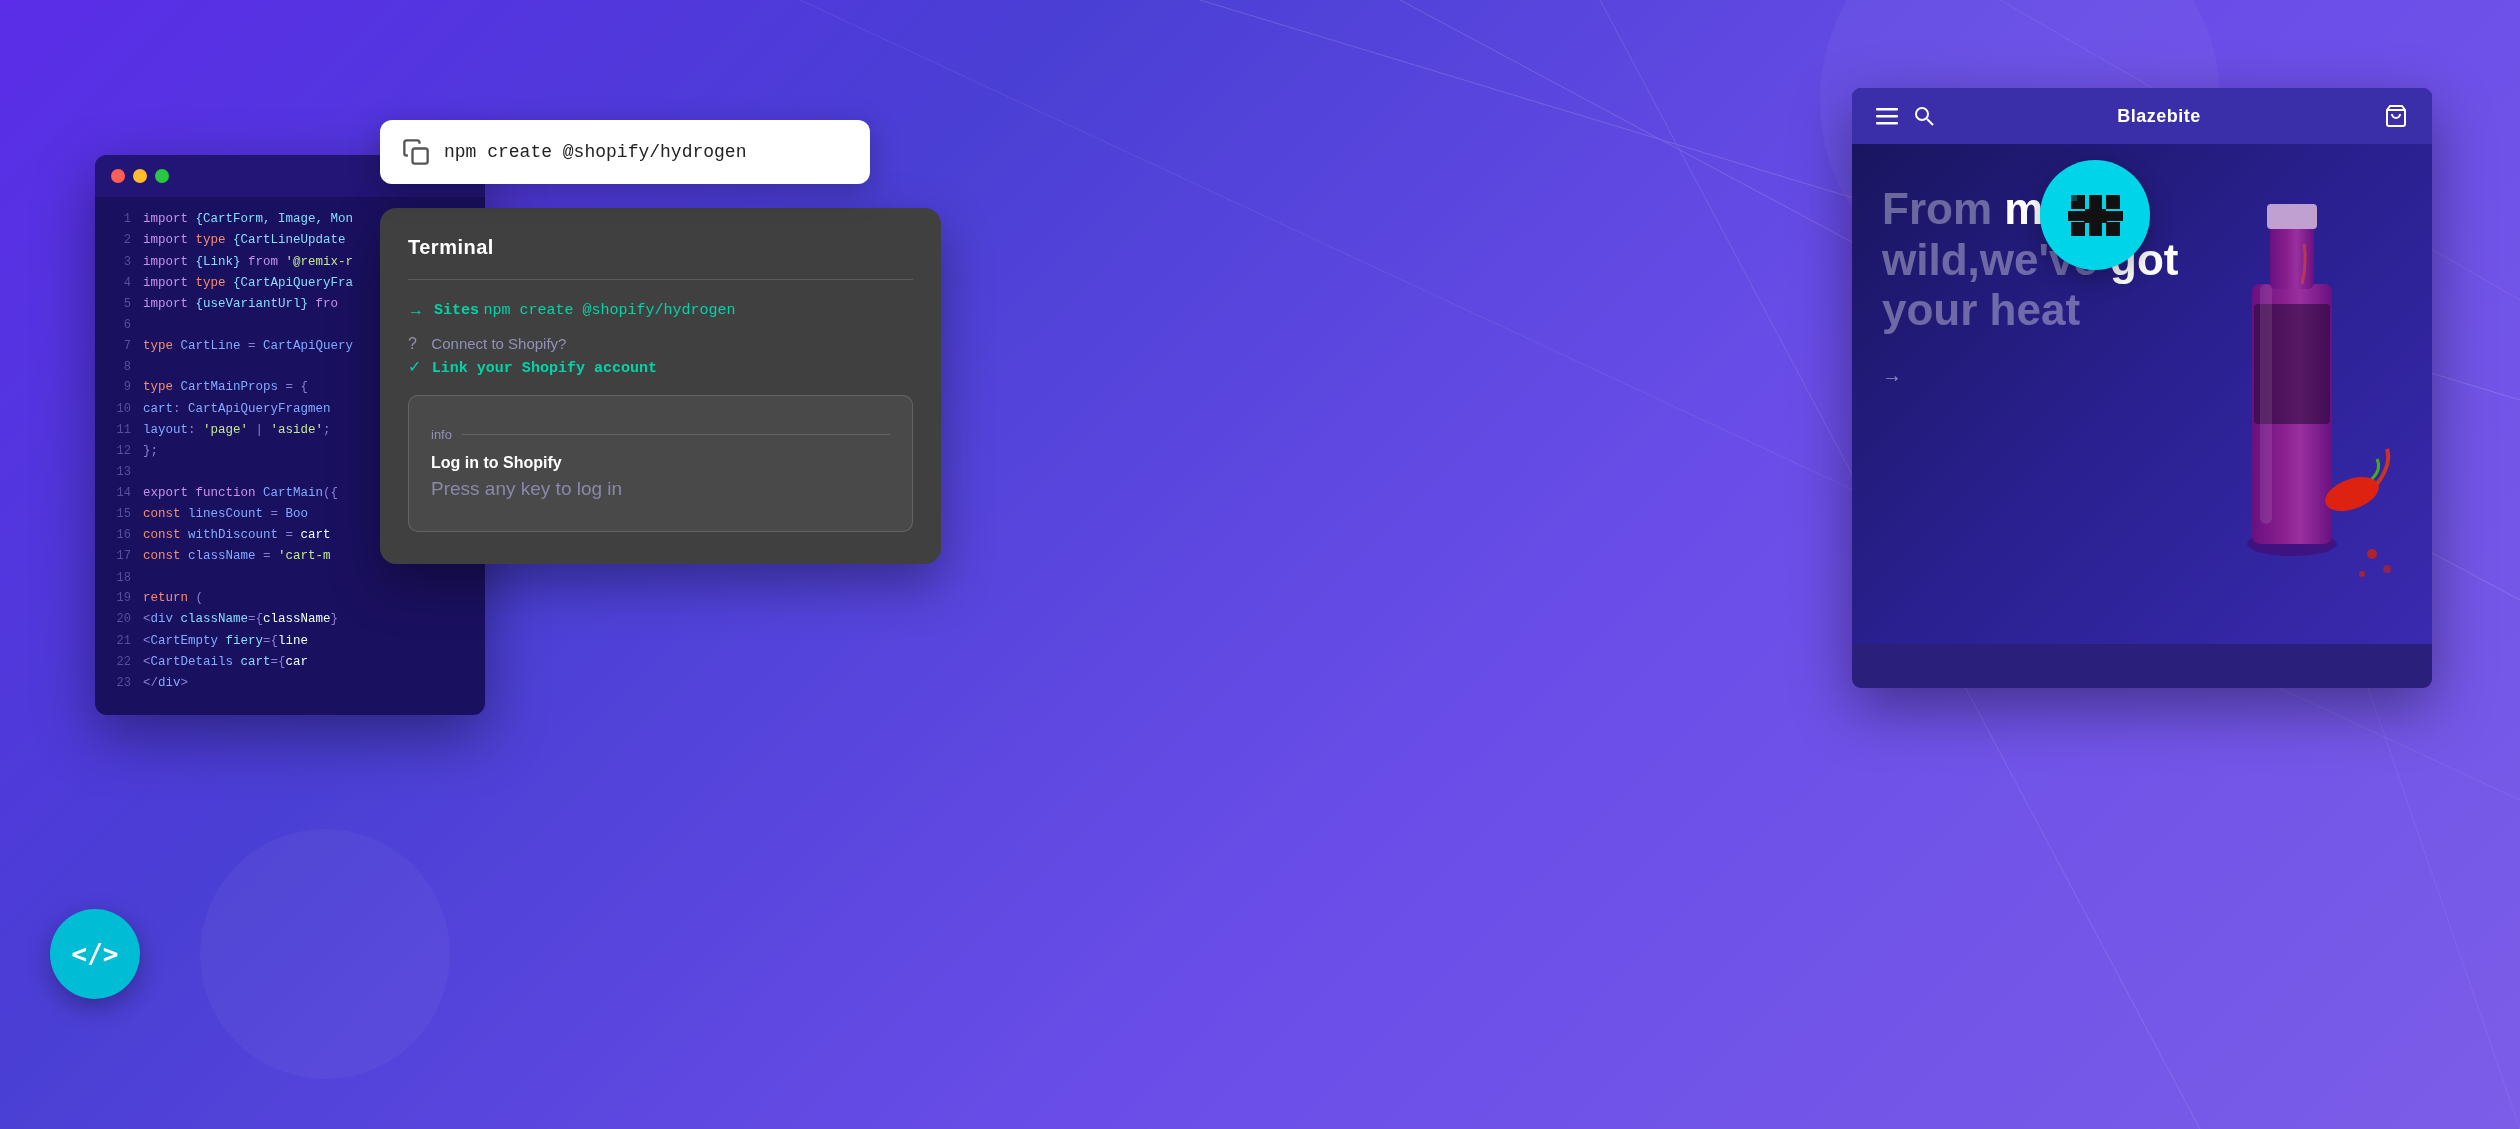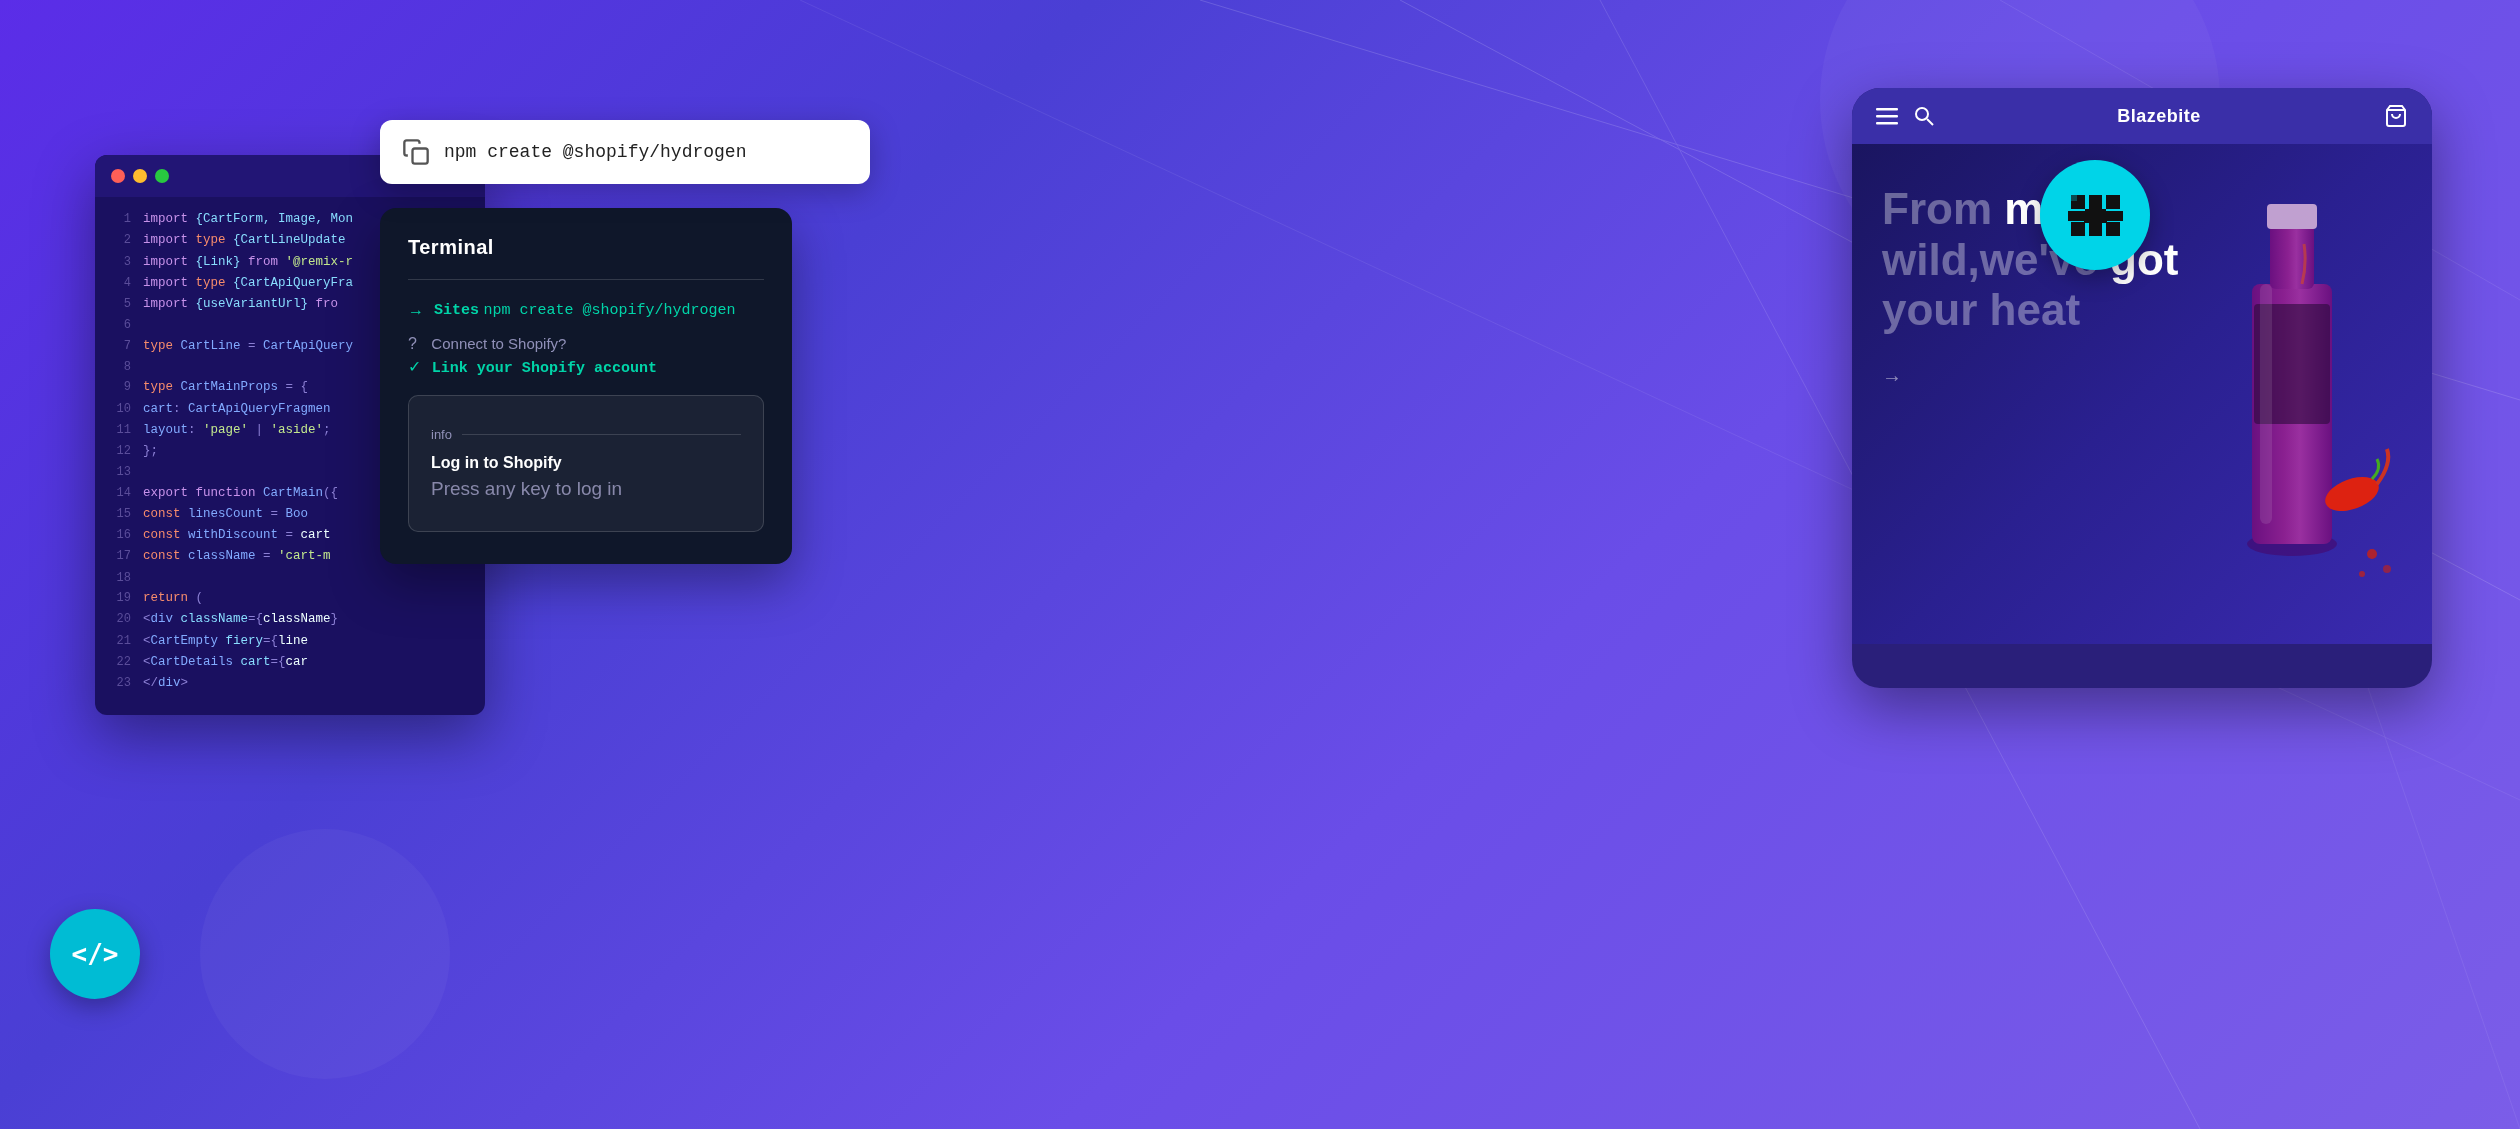--- a/index.html
+++ b/index.html
@@ -115,22 +115,22 @@
       font-size: 18px;
       color: #222;
       font-weight: 500;
     }
 
     
     .terminal {
       position: absolute;
       top: 208px;
       left: 380px;
-      width: 412px;
-      background: #0f172a;
+      width: 561px;
+      background: #404040;
       border-radius: 16px;
       padding: 28px 28px 32px;
       box-shadow: 0 20px 50px rgba(0,0,0,0.35);
       z-index: 5;
     }
 
     .terminal-title {
       color: white;
       font-size: 20px;
       font-weight: 700;
@@ -255,21 +255,21 @@
     }
 
     
     .storefront {
       position: absolute;
       top: 88px;
       right: 88px;
       width: 580px;
       height: 600px;
       background: #2a1f7a;
-      border-radius: 28px;
+      border-radius: 9px;
       overflow: hidden;
       box-shadow: 0 20px 60px rgba(0,0,0,0.4);
     }
 
     .store-header {
       background: #3a2fa8;
       padding: 16px 24px;
       display: flex;
       align-items: center;
       justify-content: space-between;

